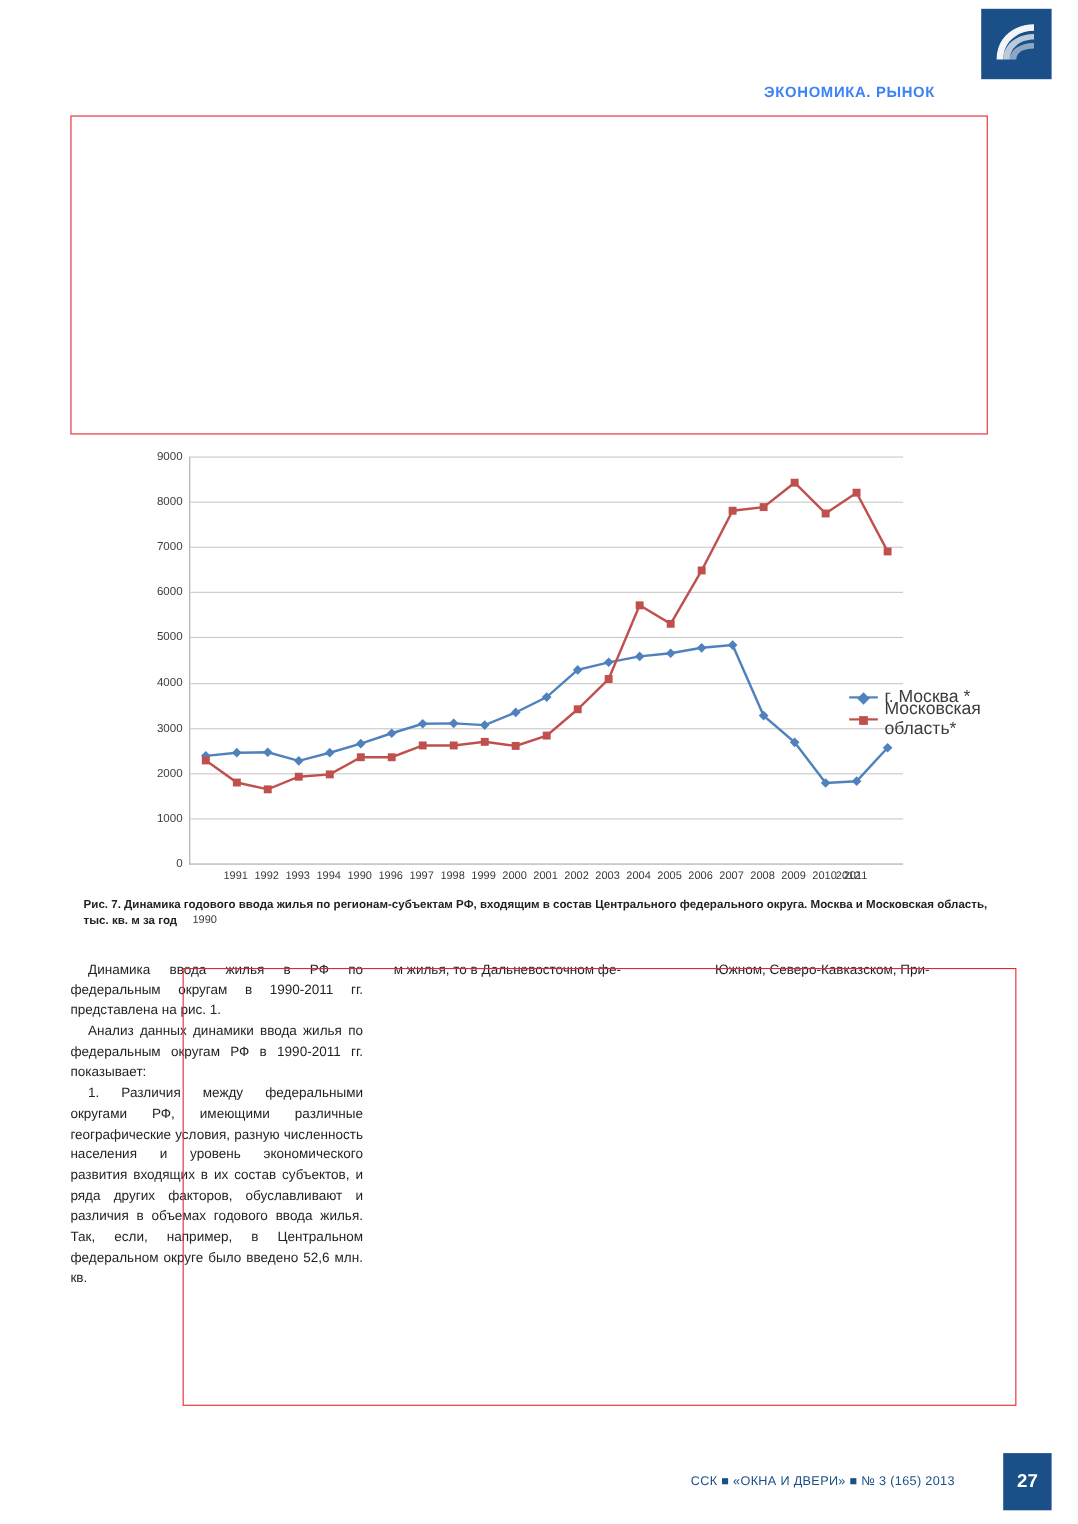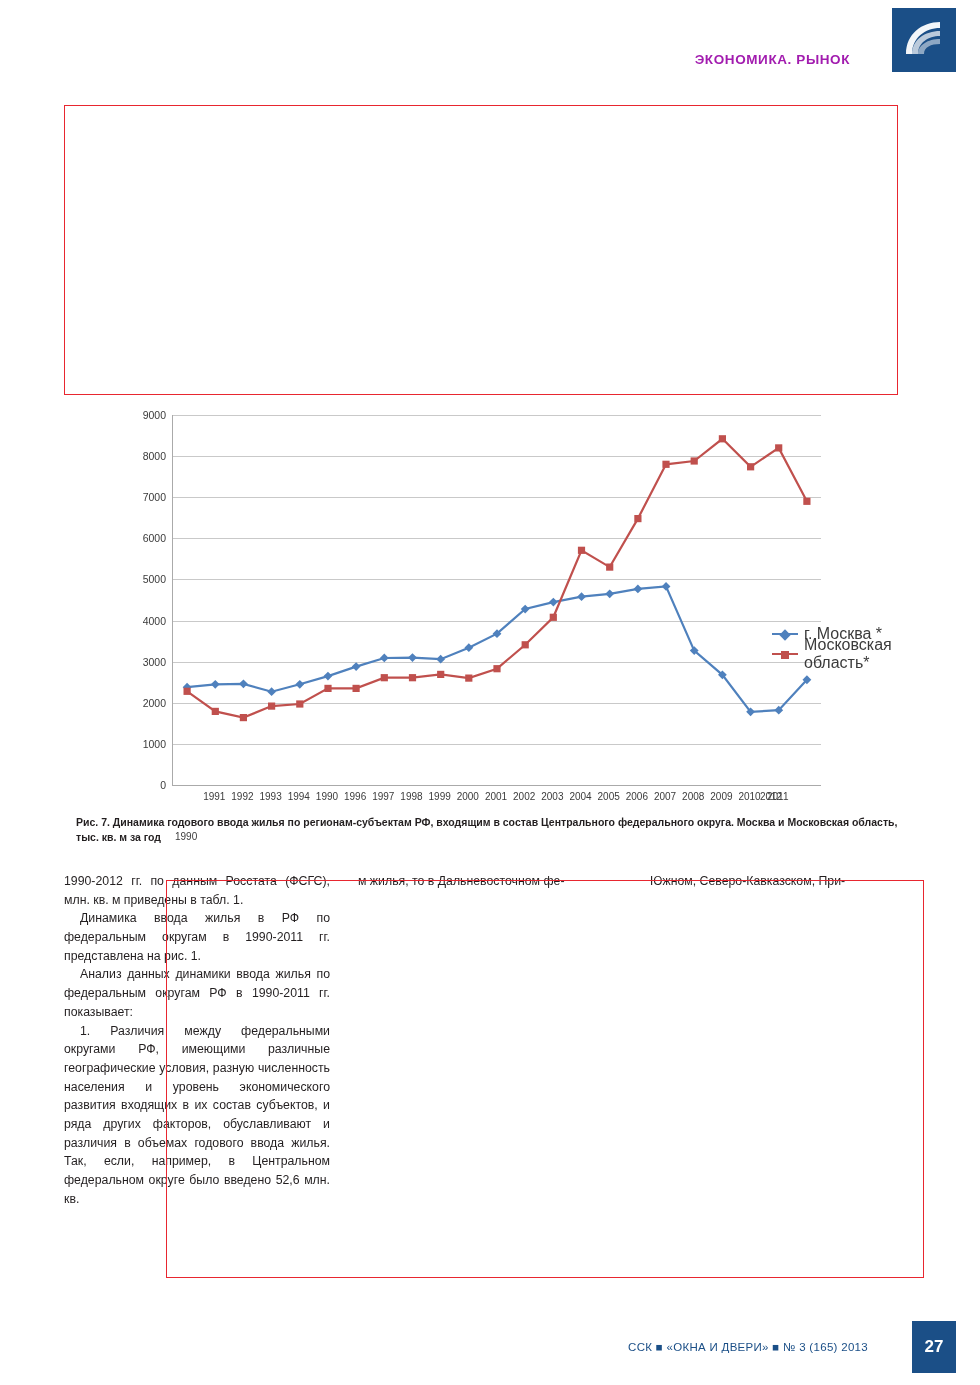--- a/index.html
+++ b/index.html
@@ -10,23 +10,23 @@
     color:#231f20;
     position:relative;
     overflow:hidden;
   }
 
   
   .header {
     position:absolute; top:0; left:0; width:980px; height:100px;
   }
   .header-title {
-    position:absolute; right:130px; top:52px;
+    position:absolute; right:130px; top:76px;
     font-size:13.5px; font-weight:bold; letter-spacing:0.6px;
-    color:#a21caf;
+    color:#3b82f6;
   }
   .logo-box {
     position:absolute; right:24px; top:8px;
     width:64px; height:64px; background:#1b4f87;
   }
   .logo-mark {
     position:absolute; left:0; top:0; width:64px; height:64px;
   }
 
   
@@ -241,21 +241,20 @@
         <span class="legend-mark sq"></span>
       </span>
     <span>Московская область*</span>
   </div>
 </div>
 
 <div class="caption">Рис. 7. Динамика годового ввода жилья по регионам-субъектам РФ, входящим в состав Центрального федерального округа. Москва и Московская область, тыс. кв. м за год</div>
 
 <div class="body-text">
   <div class="col" id="col1">
-    <p>1990-2012 гг. по данным Росстата (ФСГС), млн. кв. м приведены в табл. 1.</p>
     <p class="indent">Динамика ввода жилья в РФ по федеральным округам в 1990-2011 гг. представлена на рис. 1.</p>
     <p class="indent">Анализ данных динамики ввода жилья по федеральным округам РФ в 1990-2011 гг. показывает:</p>
     <p class="indent">1. Различия между федеральными округами РФ, имеющими различные географические условия, разную численность населения и уровень экономического развития входящих в их состав субъектов, и ряда других факторов, обуславливают и различия в объемах годового ввода жилья. Так, если, например, в Центральном федеральном округе было введено 52,6 млн. кв.</p>
   </div>
   <div class="col" id="col2">
     <p>м жилья, то в Дальневосточном фе-</p>
   </div>
   <div class="col" id="col3">
     <p>Южном, Северо-Кавказском, При-</p>
   </div>

